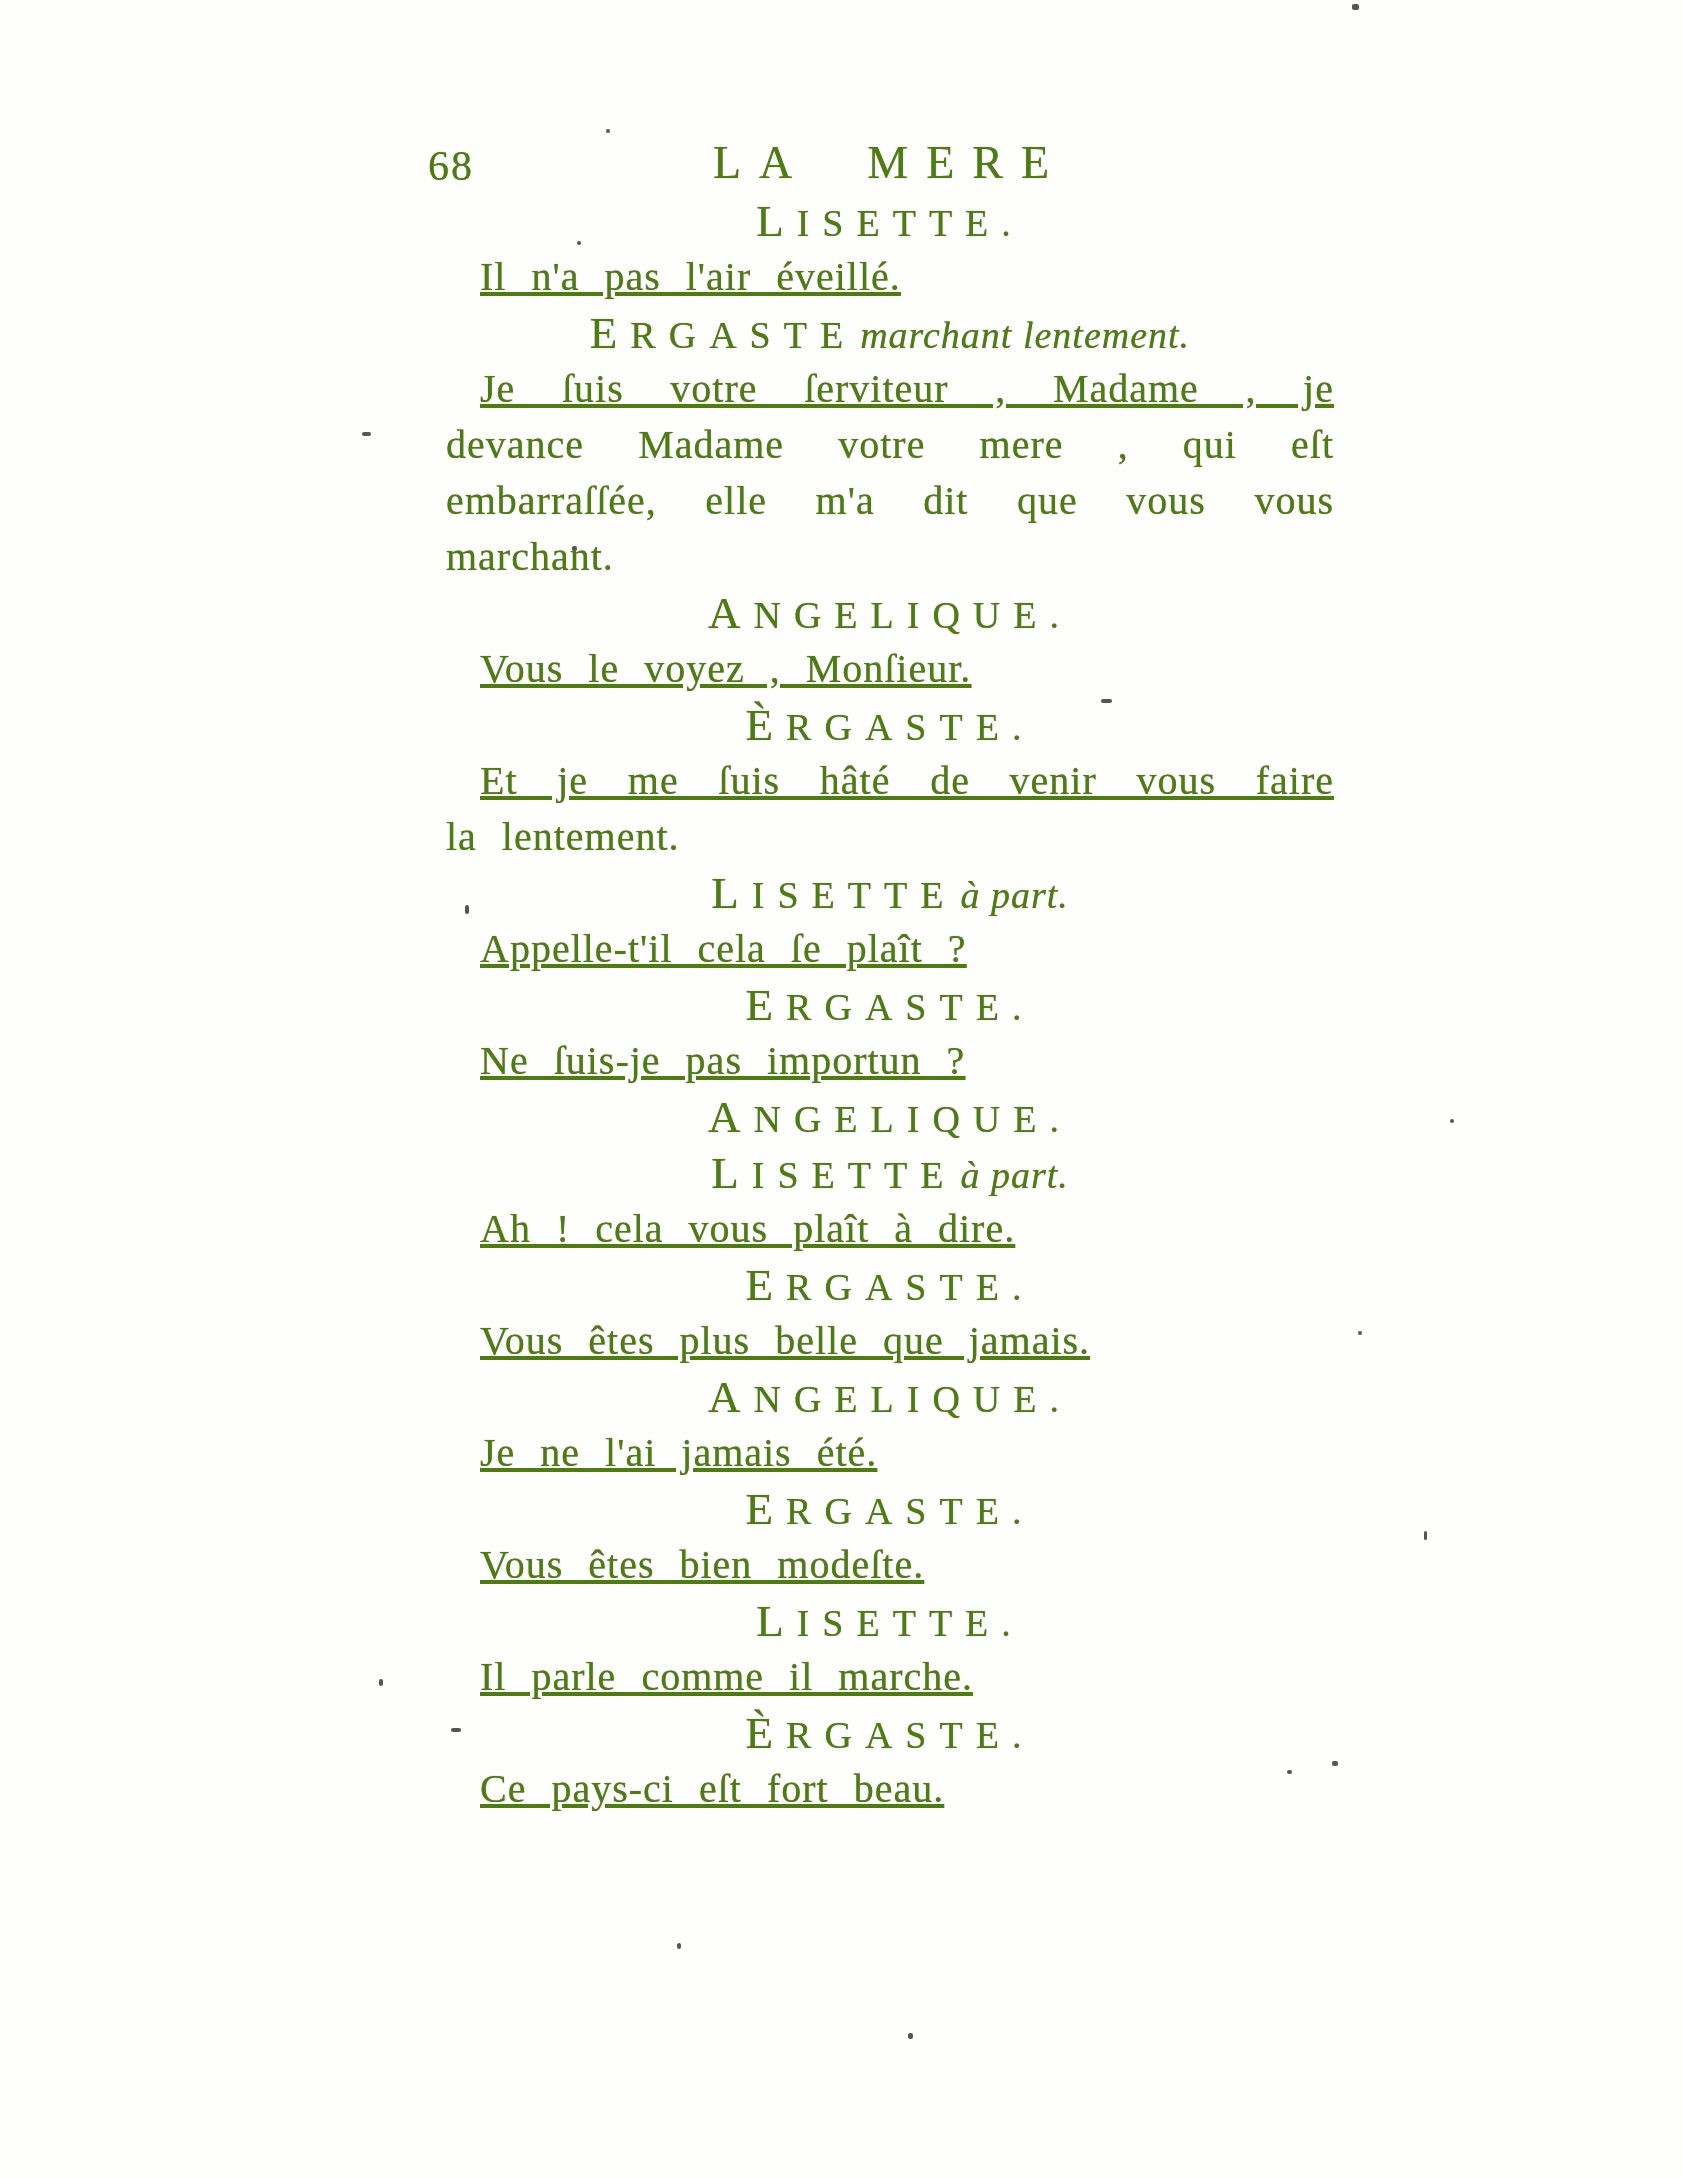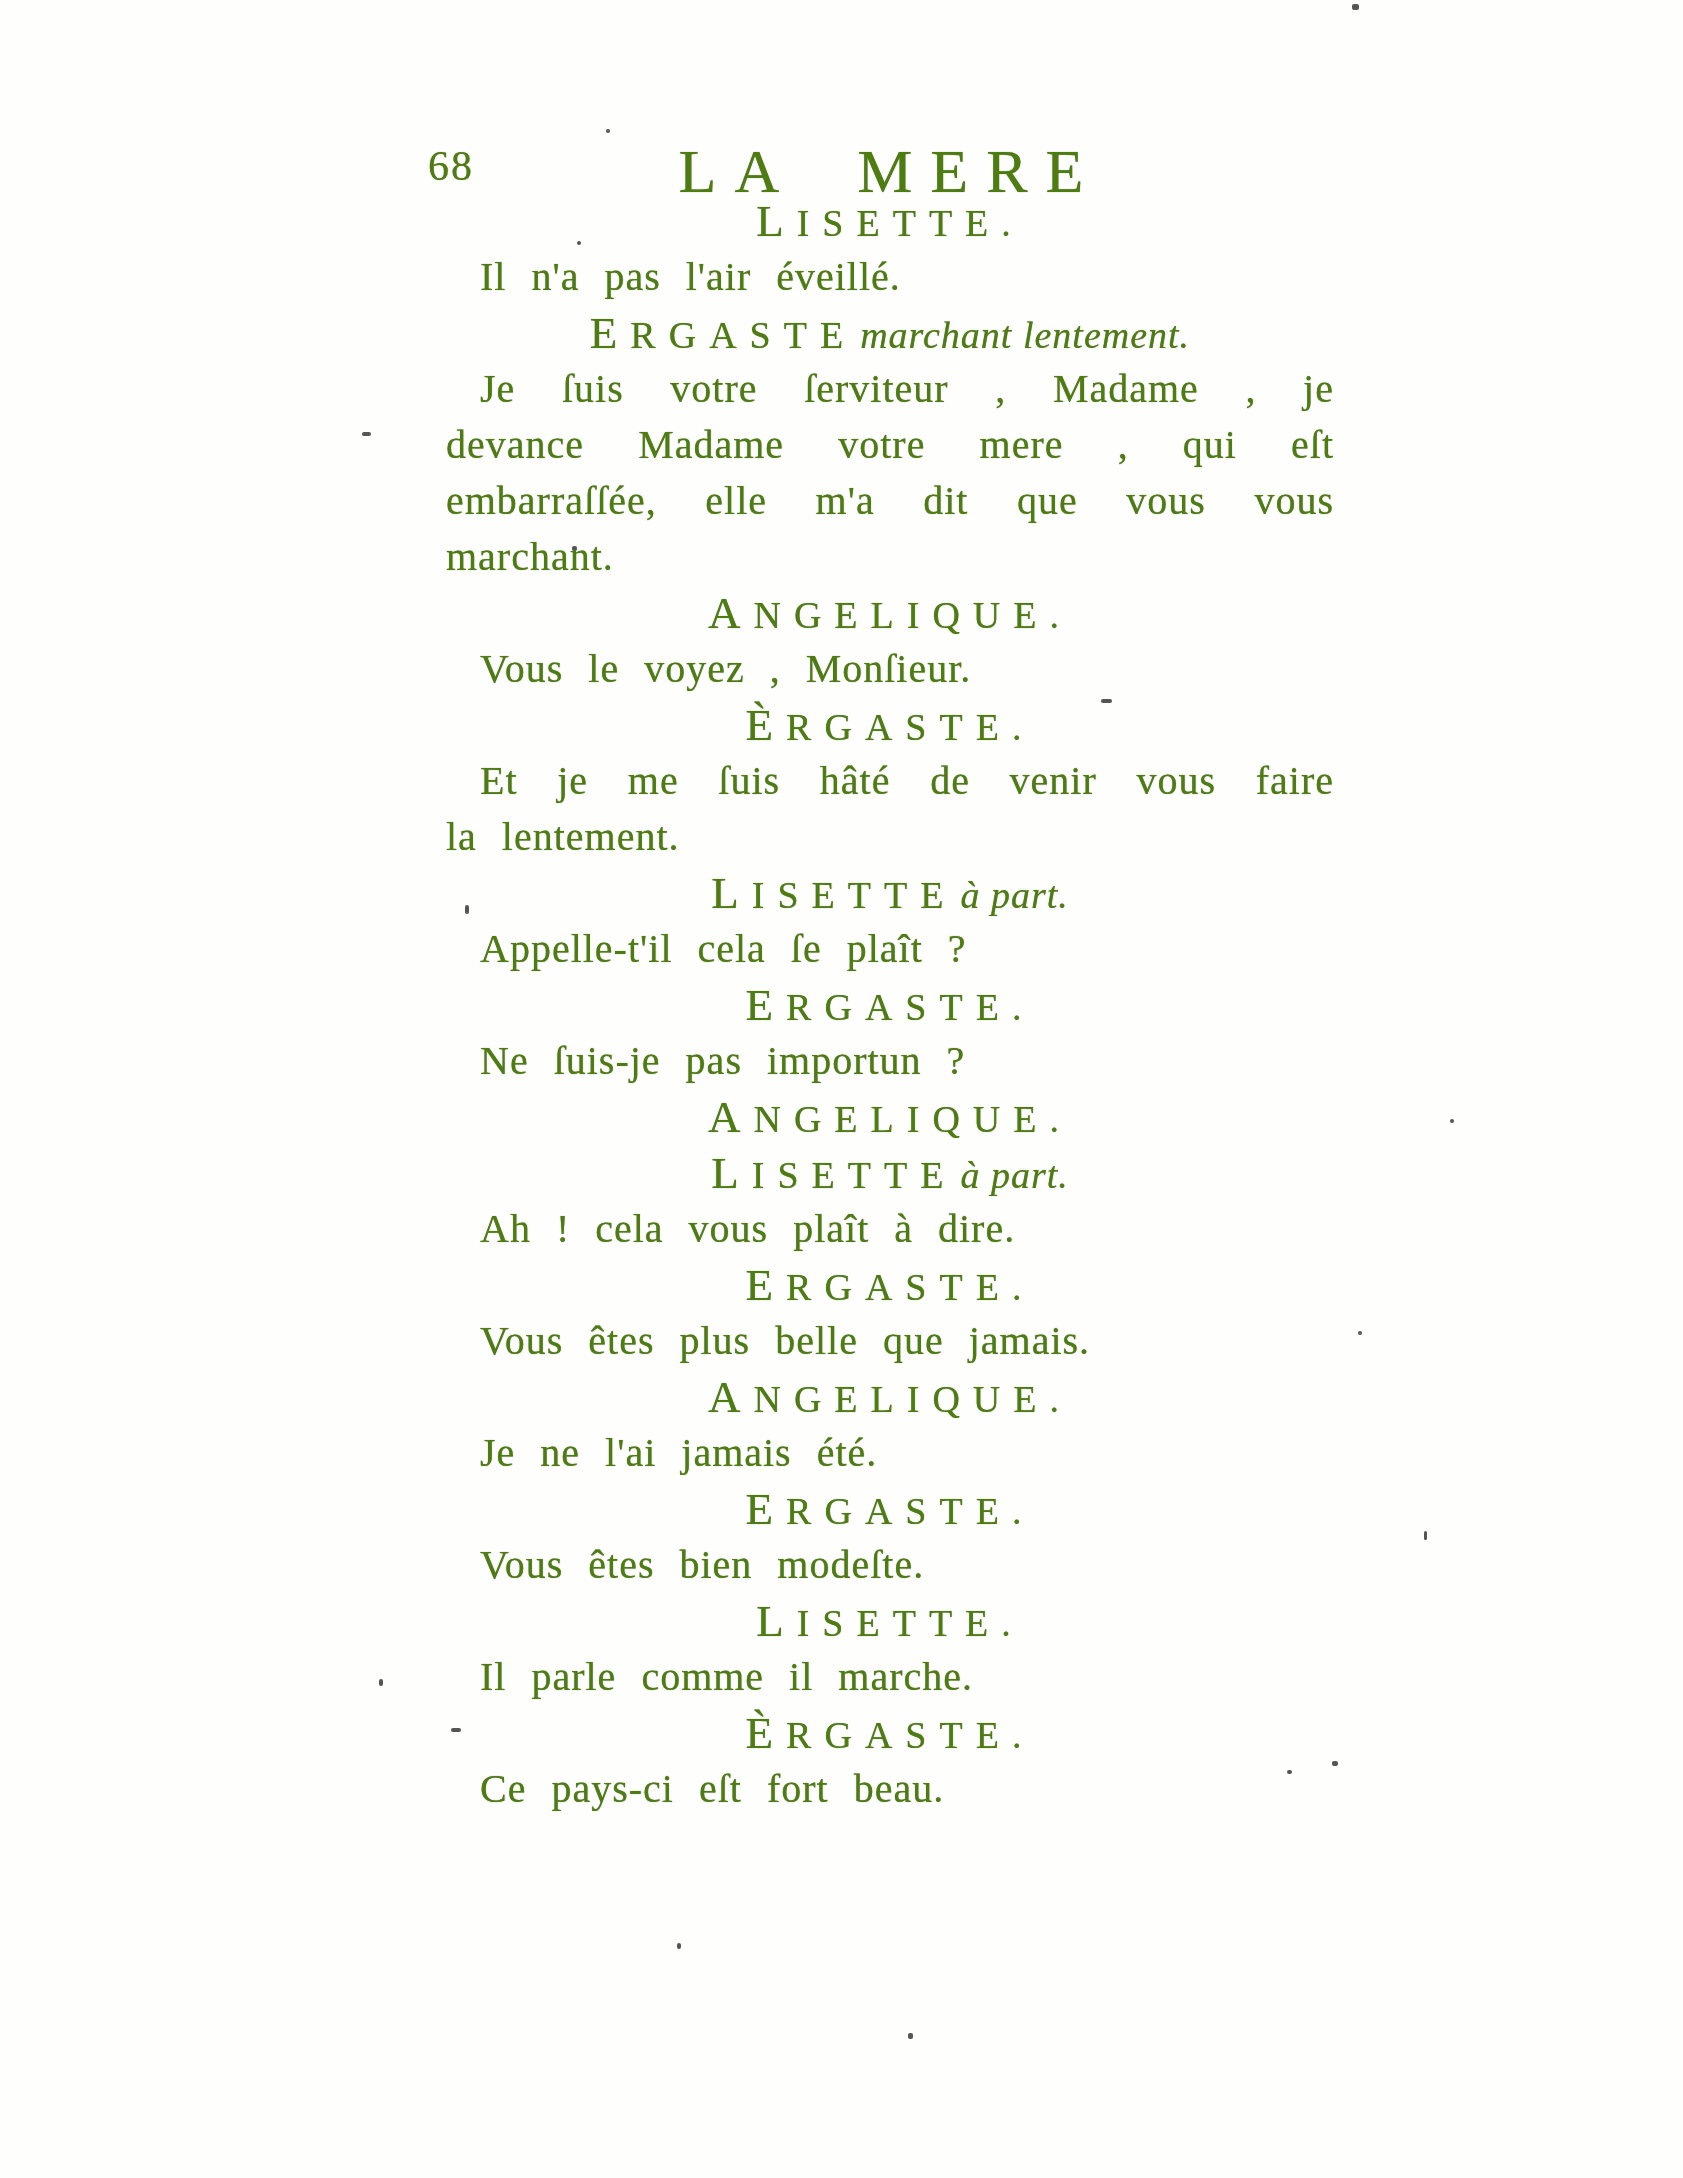--- a/index.html
+++ b/index.html
@@ -24,21 +24,21 @@
     text-align:center;
   }
   .page-num {
     position:absolute; left:-18px; top:10px;
     font-size:42px;
     letter-spacing:2px;
   }
   .running-title {
     display:inline-block;
     padding-top:4px;
-    font-size:62px;
+    font-size:46px;
     letter-spacing:18px;
     word-spacing:30px;
   }
   .speaker-line {
     height:56px; line-height:56px;
     text-align:center;
     white-space:nowrap;
   }
   .speaker-name {
     display:inline-block;
@@ -54,21 +54,21 @@
     margin-left:4px;
   }
   .body-line {
     font-size:40px;
     line-height:56px;
     min-height:56px;
     letter-spacing:1px;
     word-spacing:14px;
     white-space:nowrap;
   }
-  .body-line.first { text-indent:34px; }
+  .body-line.first { text-indent:34px;text-decoration:underline; }
   .body-line.j {
     white-space:normal;
     text-align:justify;
     text-align-last:justify;
     word-spacing:normal;
   }
   .speck {
     position:absolute;
     background:#2a2a28;
     border-radius:2px;

